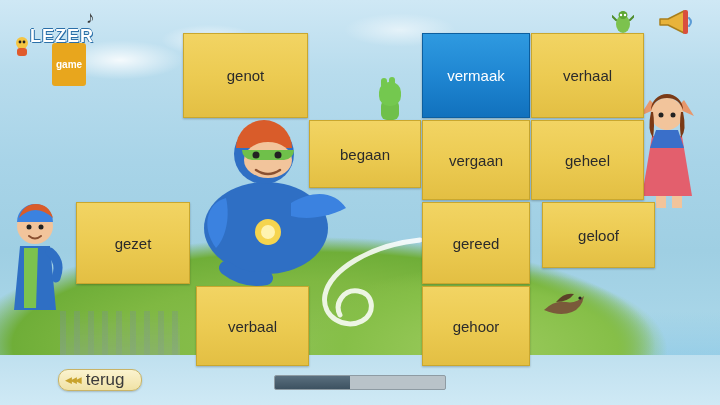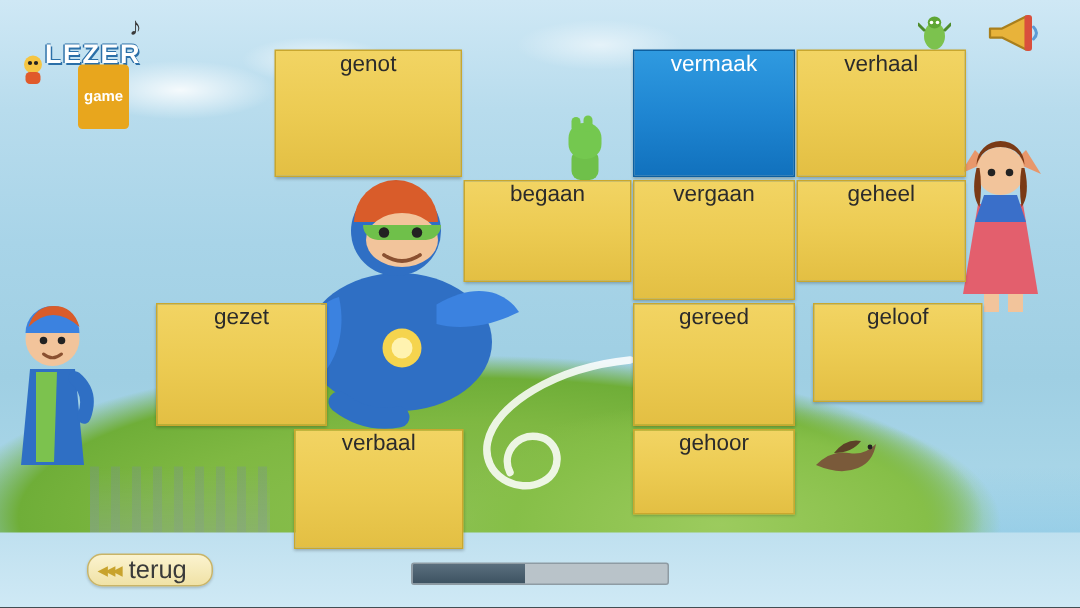--- a/index.html
+++ b/index.html
@@ -162,20 +162,21 @@
   .fist {
     position: absolute;
     left: 372px; top: 74px;
     width: 36px; height: 48px;
   }
 
   
   .tile {
     position: absolute;
     display: flex;
+    align-items: center;
     justify-content: center;
     background: linear-gradient(to bottom, #f2d463 0%, #eccb52 50%, #e3bf43 100%);
     border: 1px solid #c9a72e;
     box-shadow: 0 1px 2px rgba(0,0,0,0.25);
     color: #2b2b2b;
     font-size: 15px;
     box-sizing: border-box;
   }
   .tile.selected {
     background: linear-gradient(to bottom, #2f9ae0 0%, #1f86d2 50%, #1171bd 100%);
@@ -302,38 +303,38 @@
     <div class="tile" style="left:531px; top:33px; width:113px; height:85px;">
         <span>verhaal</span>
       </div>
 
     <div class="tile" style="left:309px; top:120px; width:112px; height:68px;">
         <span>begaan</span>
       </div>
     <div class="tile" style="left:422px; top:120px; width:108px; height:80px;">
         <span>vergaan</span>
       </div>
-    <div class="tile" style="left:531px; top:120px; width:113px; height:68px;">
+    <div class="tile" style="left:531px; top:120px; width:113px; height:80px;">
         <span>geheel</span>
       </div>
 
-    <div class="tile" style="left:76px; top:202px; width:114px; height:82px;margin-left:28px;">
+    <div class="tile" style="left:76px; top:202px; width:114px; height:82px;">
         <span>gezet</span>
       </div>
     <div class="tile" style="left:422px; top:202px; width:108px; height:82px;">
         <span>gereed</span>
       </div>
     <div class="tile" style="left:542px; top:202px; width:113px; height:66px;">
         <span>geloof</span>
       </div>
 
     <div class="tile" style="left:196px; top:286px; width:113px; height:80px;">
         <span>verbaal</span>
       </div>
-    <div class="tile" style="left:422px; top:286px; width:108px; height:57px;">
+    <div class="tile" style="left:422px; top:286px; width:108px; height:80px;">
         <span>gehoor</span>
       </div>
   </div>
 
   <div class="logo">
     <svg class="logo-mascot" viewBox="0 0 20 22">
       <circle cx="10" cy="7" r="6" fill="#f5c542"></circle>
       <rect x="5" y="12" width="10" height="8" rx="3" fill="#e05a2b"></rect>
       <circle cx="8" cy="6" r="1.4" fill="#222"></circle>
       <circle cx="12" cy="6" r="1.4" fill="#222"></circle>

